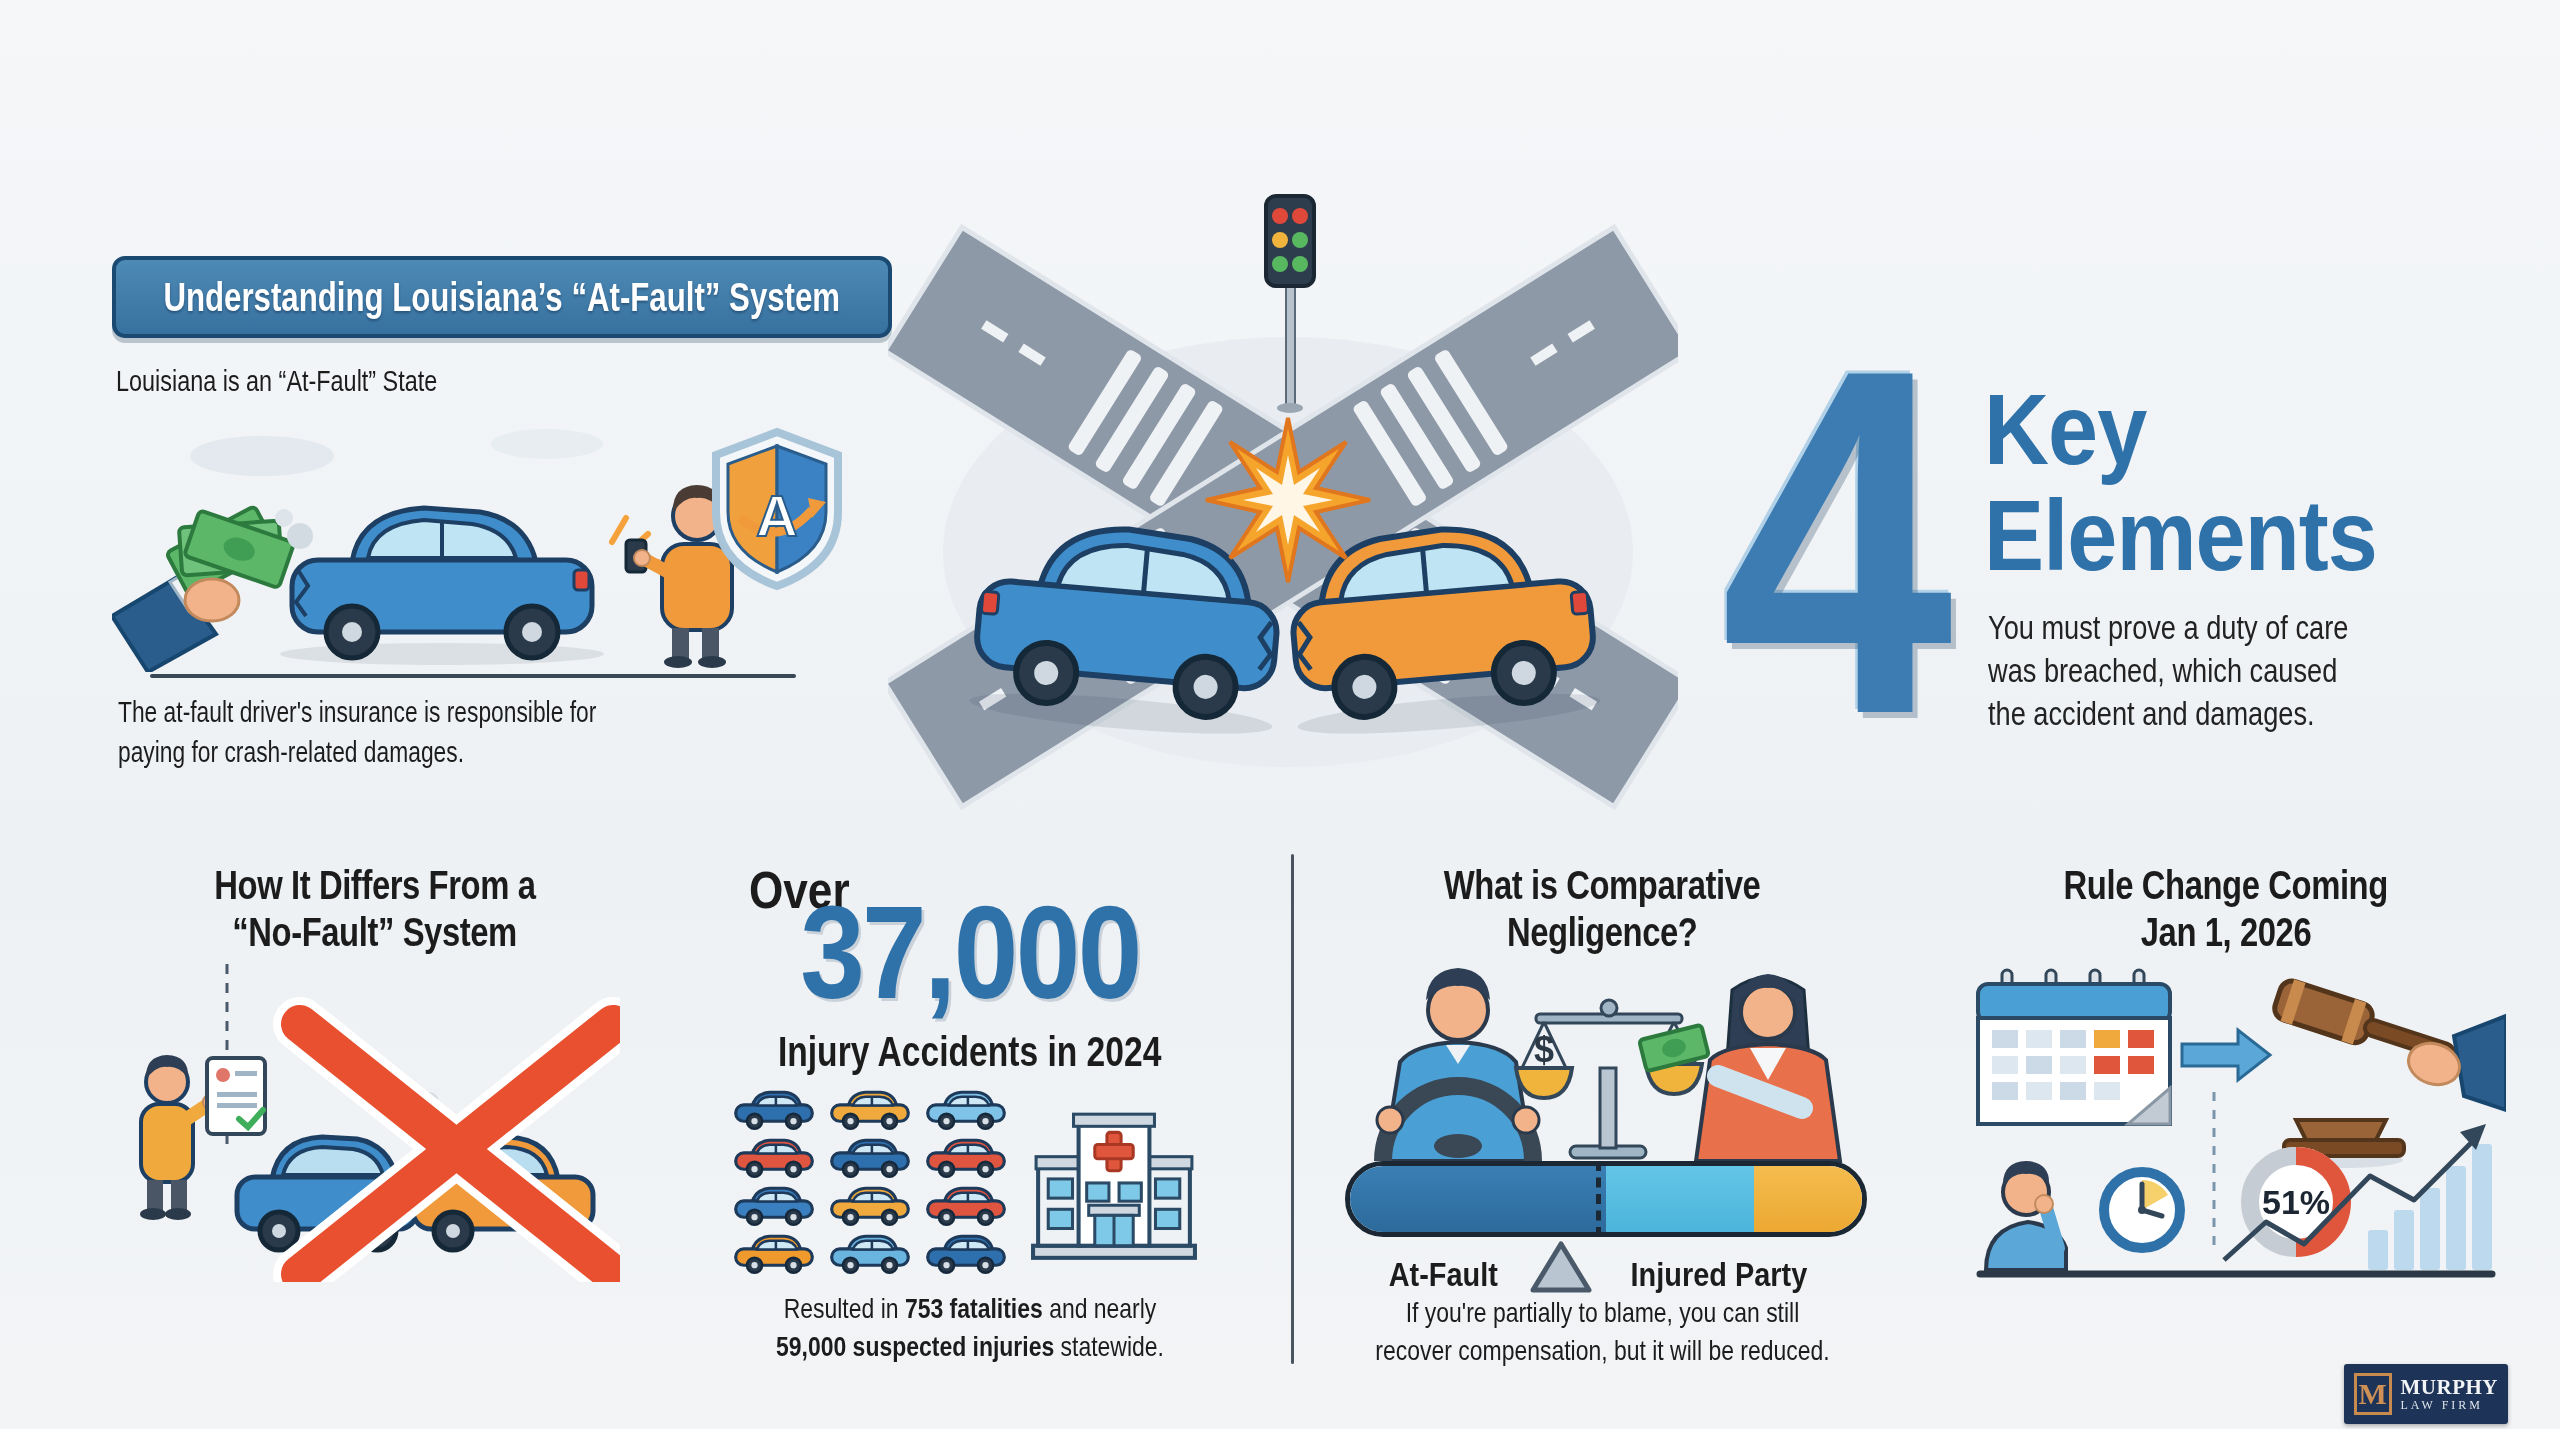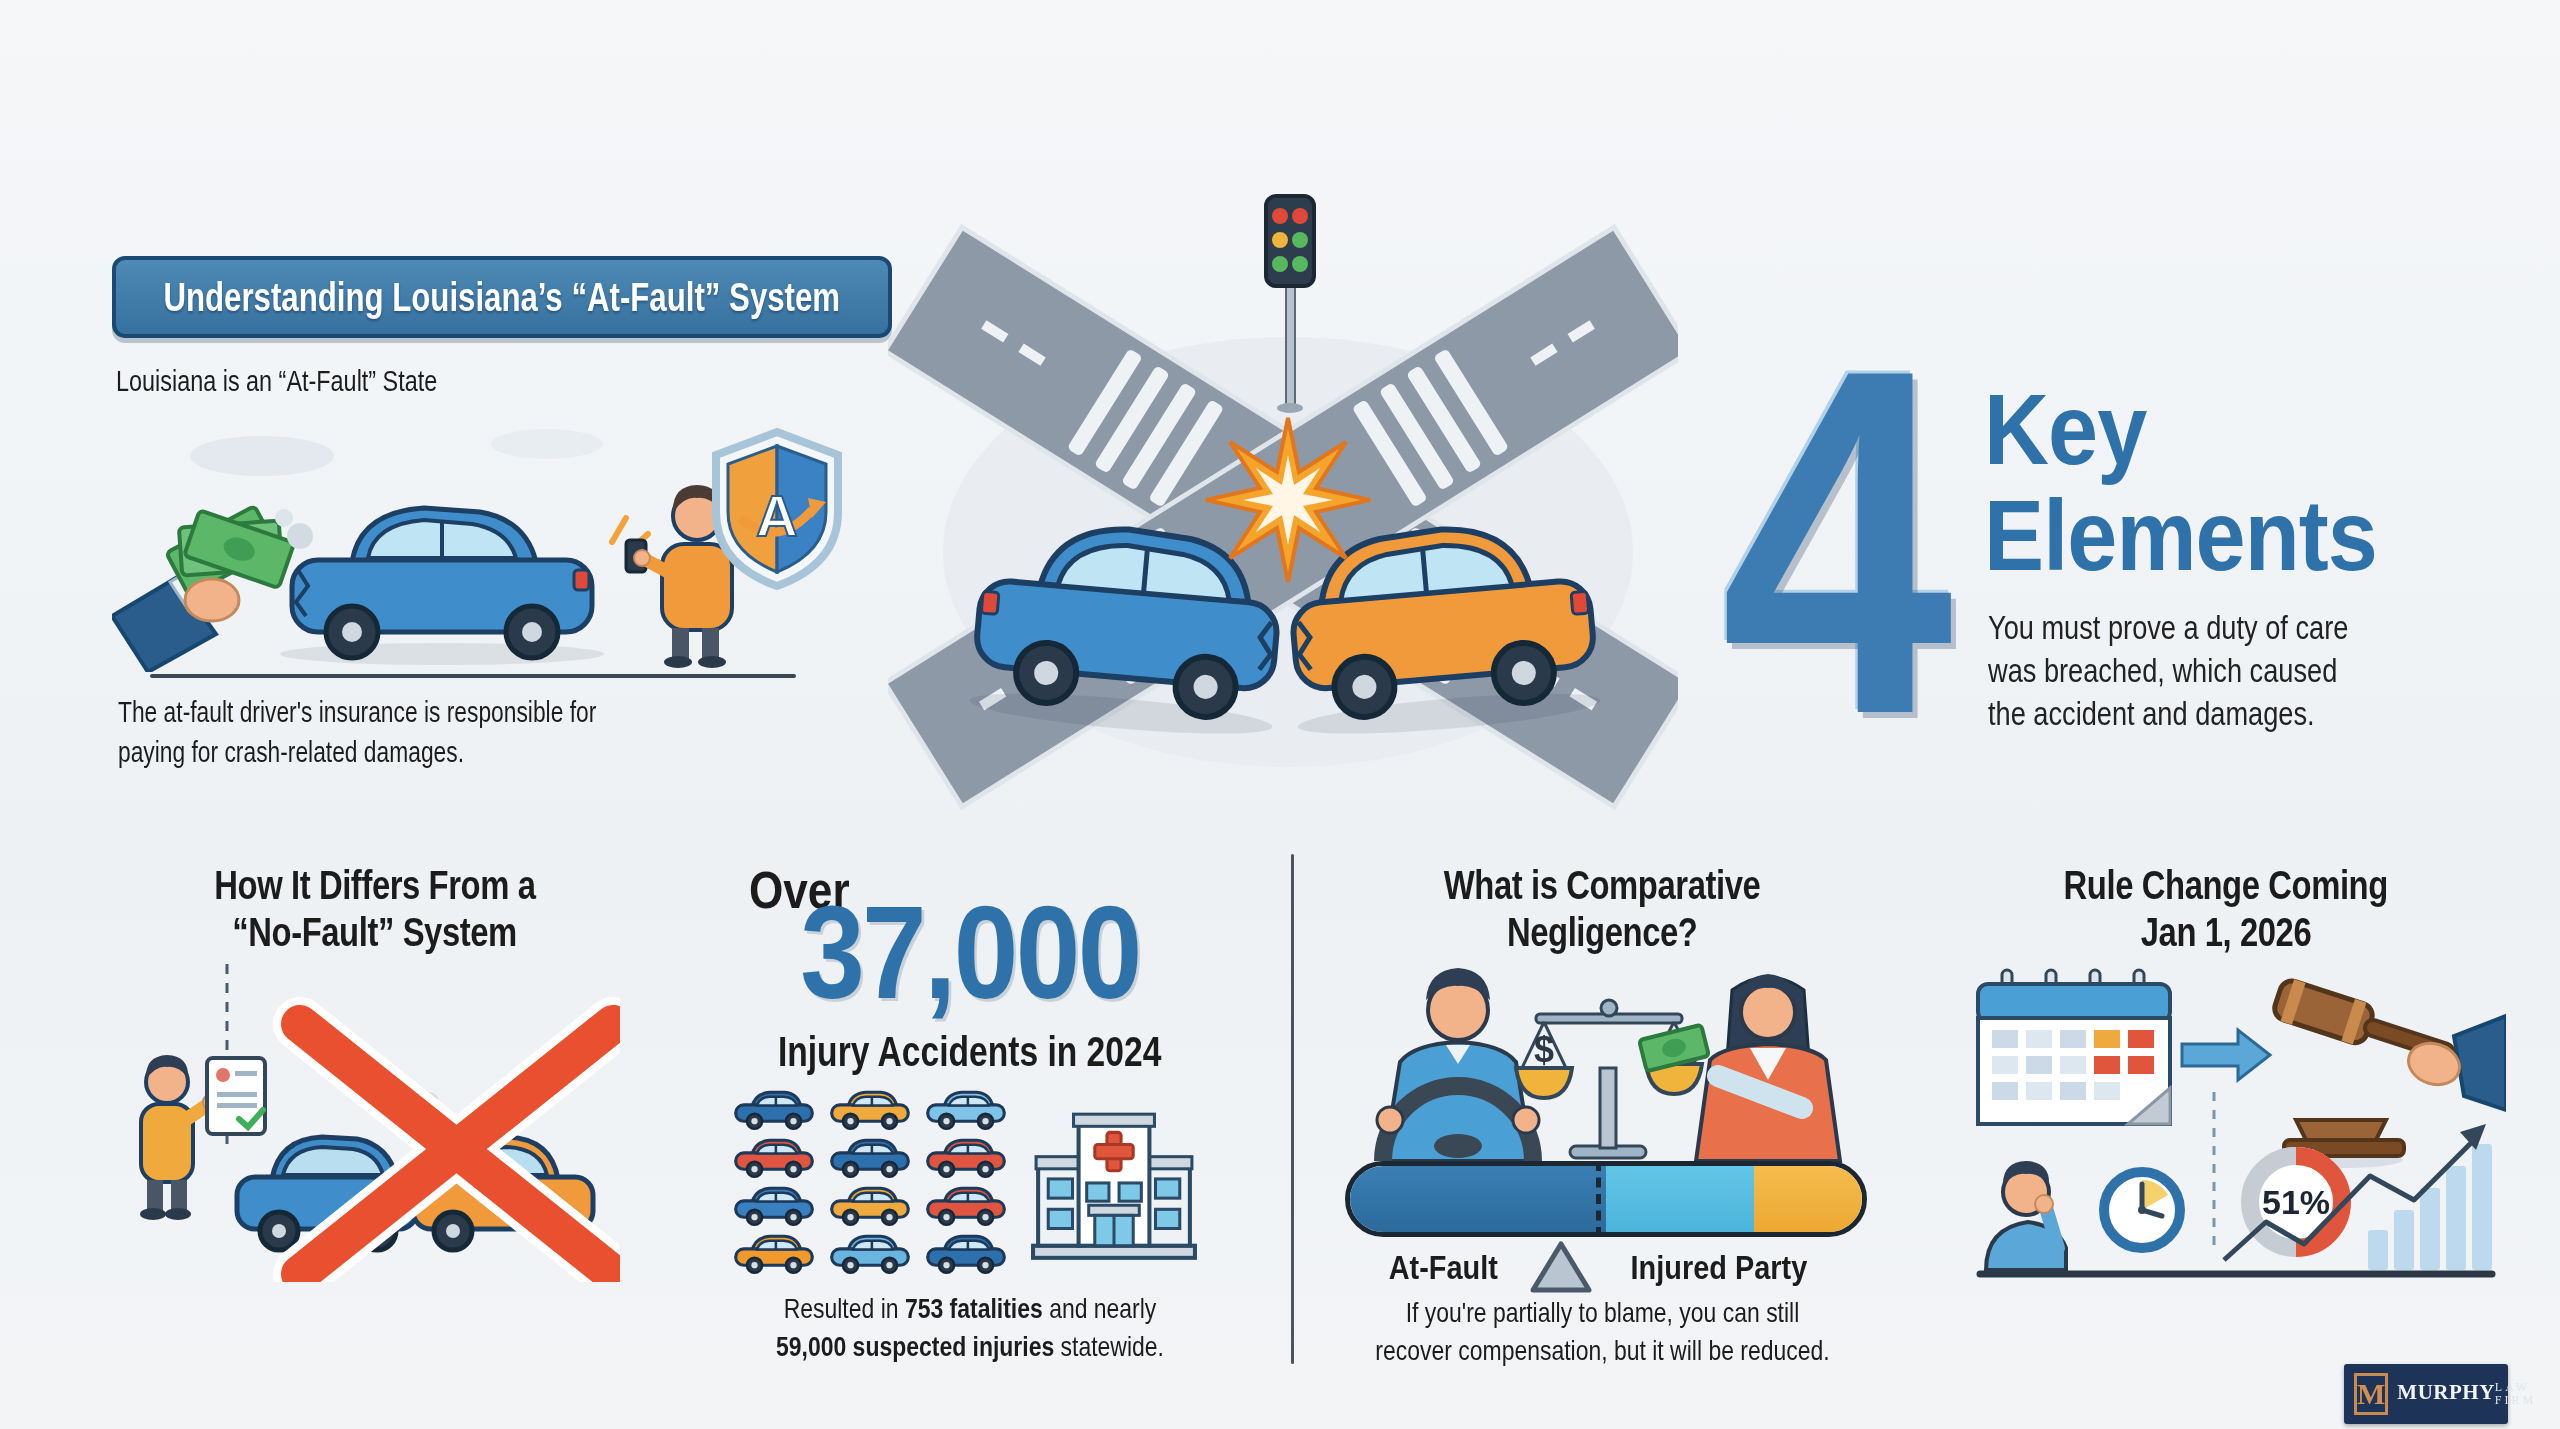--- a/index.html
+++ b/index.html
@@ -68,33 +68,33 @@
 
   .v-divider{left:1291px;top:854px;width:3px;height:510px;background:#2b3845;opacity:.85;border-radius:2px;}
 
   .cn-art{left:1338px;top:948px;width:520px;height:215px;}
   .cn-bar{left:1345px;top:1161px;width:512px;height:66px;border:5px solid #1b2733;border-radius:40px;
     overflow:hidden;display:flex;background:#fff;}
   .cn-bar .seg1{width:50%;background:linear-gradient(180deg,#3a7fb4,#2d6a9c);}
   .cn-bar .seg2{width:29%;background:linear-gradient(180deg,#63c6e8,#4cb4da);}
   .cn-bar .seg3{flex:1;background:linear-gradient(180deg,#f4bd4e,#eca832);}
   .cn-bar-divider{left:1596px;top:1161px;height:76px;border-left:5px dashed #1b2733;}
-  .cn-labels{left:1345px;top:1240px;width:512px;display:flex;align-items:center;justify-content:space-between;
+  .cn-labels{left:1345px;top:1240px;width:512px;display:flex;align-items:flex-end;justify-content:space-between;
     padding:0 34px;box-sizing:border-box;font-size:34px;font-weight:700;gap:8px;}
   .cn-labels .scx{transform:scaleX(.85);}
   .cn-triangle{width:64px;height:54px;}
 
   .rc-art{left:1966px;top:952px;width:540px;height:335px;}
 
   .logo{left:2344px;top:1364px;width:164px;height:60px;background:#1d3357;border-radius:3px;
     display:flex;align-items:center;padding:0 10px;box-sizing:border-box;gap:9px;
     box-shadow:0 2px 4px rgba(0,0,0,.3);}
   .logo-mono{width:38px;height:42px;border:3px solid #c98a4d;box-sizing:border-box;display:grid;place-items:center;
     font-family:"Liberation Serif",serif;font-weight:700;font-size:30px;color:#cf9055;line-height:1;}
-  .logo-text{display:flex;flex-direction:row;line-height:1.12;font-family:"Liberation Serif",serif;color:#f2f4f6;}
+  .logo-text{display:flex;flex-direction:column;line-height:1.12;font-family:"Liberation Serif",serif;color:#f2f4f6;}
   .logo-name{font-size:21px;font-weight:700;letter-spacing:.5px;}
   .logo-suffix{font-size:12px;letter-spacing:3px;color:#dfe5ea;}
 </style>
 </head>
 <body>
 
 <div class="canvas">
 
 
   <div class="abs banner banner-left">

